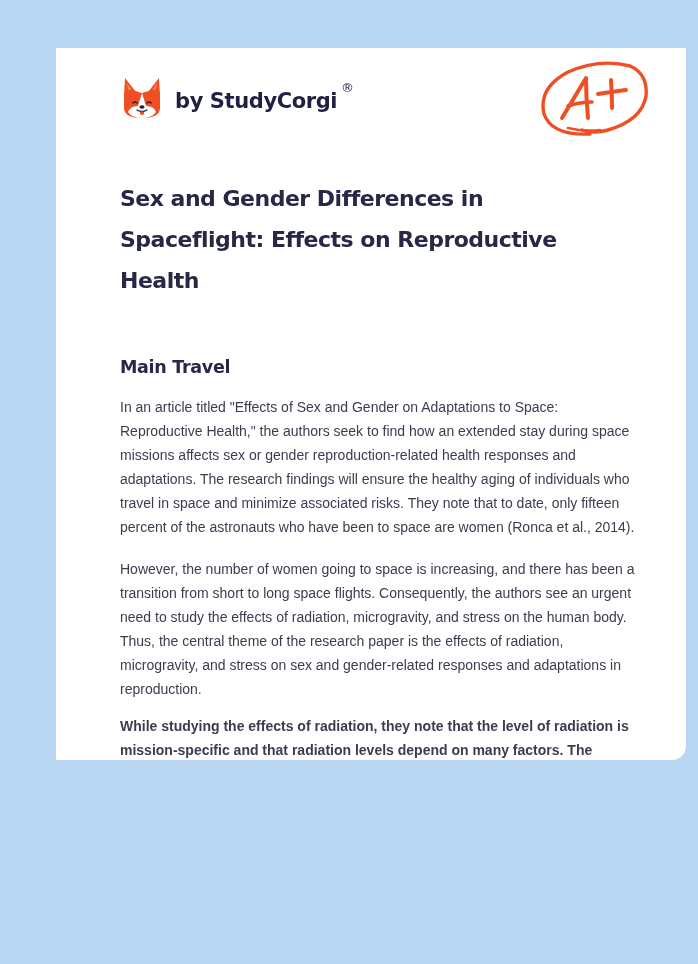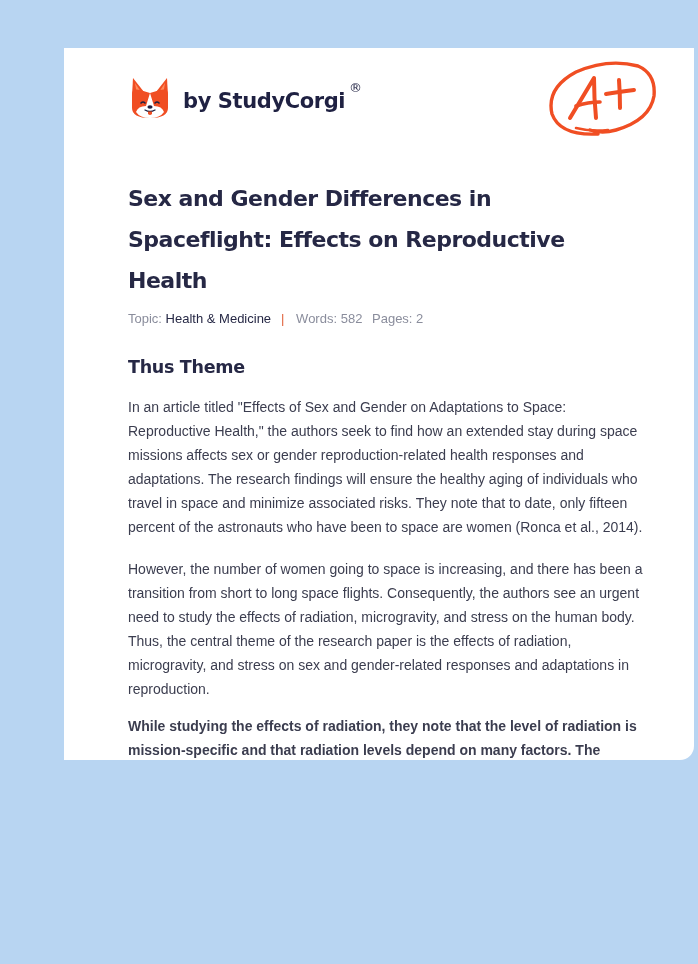--- a/index.html
+++ b/index.html
@@ -9,21 +9,21 @@
     body {
       width: 698px;
       height: 964px;
       background: #b8d5f2;
       position: relative;
       overflow: hidden;
       font-family: "Liberation Sans", sans-serif;
     }
     .card {
       position: absolute;
-      left: 64px;
+      left: 56px;
       top: 48px;
       width: 630px;
       height: 712px;
       background: #ffffff;
       border-bottom-right-radius: 14px;
       overflow: hidden;
     }
     .logo {
       position: absolute;
       left: 66px;
@@ -159,29 +159,21 @@
 
     <path d="M24 60 Q36 40 48 20 Q48 40 50 60" stroke="#f04e23" stroke-width="4" fill="none" stroke-linecap="round" stroke-linejoin="round"></path>
     <path d="M30 48 Q42 44 54 44" stroke="#f04e23" stroke-width="3.6" fill="none" stroke-linecap="round"></path>
 
     <path d="M60 36 Q72 34 88 32" stroke="#f04e23" stroke-width="4" fill="none" stroke-linecap="round"></path>
     <path d="M73 22 Q74 36 74 50" stroke="#f04e23" stroke-width="4" fill="none" stroke-linecap="round"></path>
   </svg>
 
   <h1 class="title">Sex and Gender Differences in Spaceflight: Effects on Reproductive Health</h1>
 
-  <div class="meta">
-    <span>Topic:</span>
-    <span class="topic-value">Health &amp; Medicine</span><span class="sep">|</span>
-    <span>Words:</span>
-    <span>582</span><span class="gap"></span>
-    <span>Pages:</span>
-    <span>2</span>
-  </div>
 
   <div class="content">
-    <h2 class="h-main">Thus Theme</h2>
+    <h2 class="h-main">Main Travel</h2>
     <p class="p1">In an article titled "Effects of Sex and Gender on Adaptations to Space: Reproductive Health," the authors seek to find how an extended stay during space missions affects sex or gender reproduction-related health responses and adaptations. The research findings will ensure the healthy aging of individuals who travel in space and minimize associated risks. They note that to date, only fifteen percent of the astronauts who have been to space are women (Ronca et al., 2014).</p>
     <p class="p2">However, the number of women going to space is increasing, and there has been a transition from short to long space flights. Consequently, the authors see an urgent need to study the effects of radiation, microgravity, and stress on the human body. Thus, the central theme of the research paper is the effects of radiation, microgravity, and stress on sex and gender-related responses and adaptations in reproduction.</p>
     <p class="p3">While studying the effects of radiation, they note that the level of radiation is mission-specific and that radiation levels depend on many factors. The exposure while on the ISS is moderate, but they note that travel to other planets, such as Mars, would lead to significant exposure to radiation. In both men and women, high-dose exposure to radiation is a major cause of temporary infertility. However, the number of people</p>
   </div>
 
 </div>
 
 </body></html>

